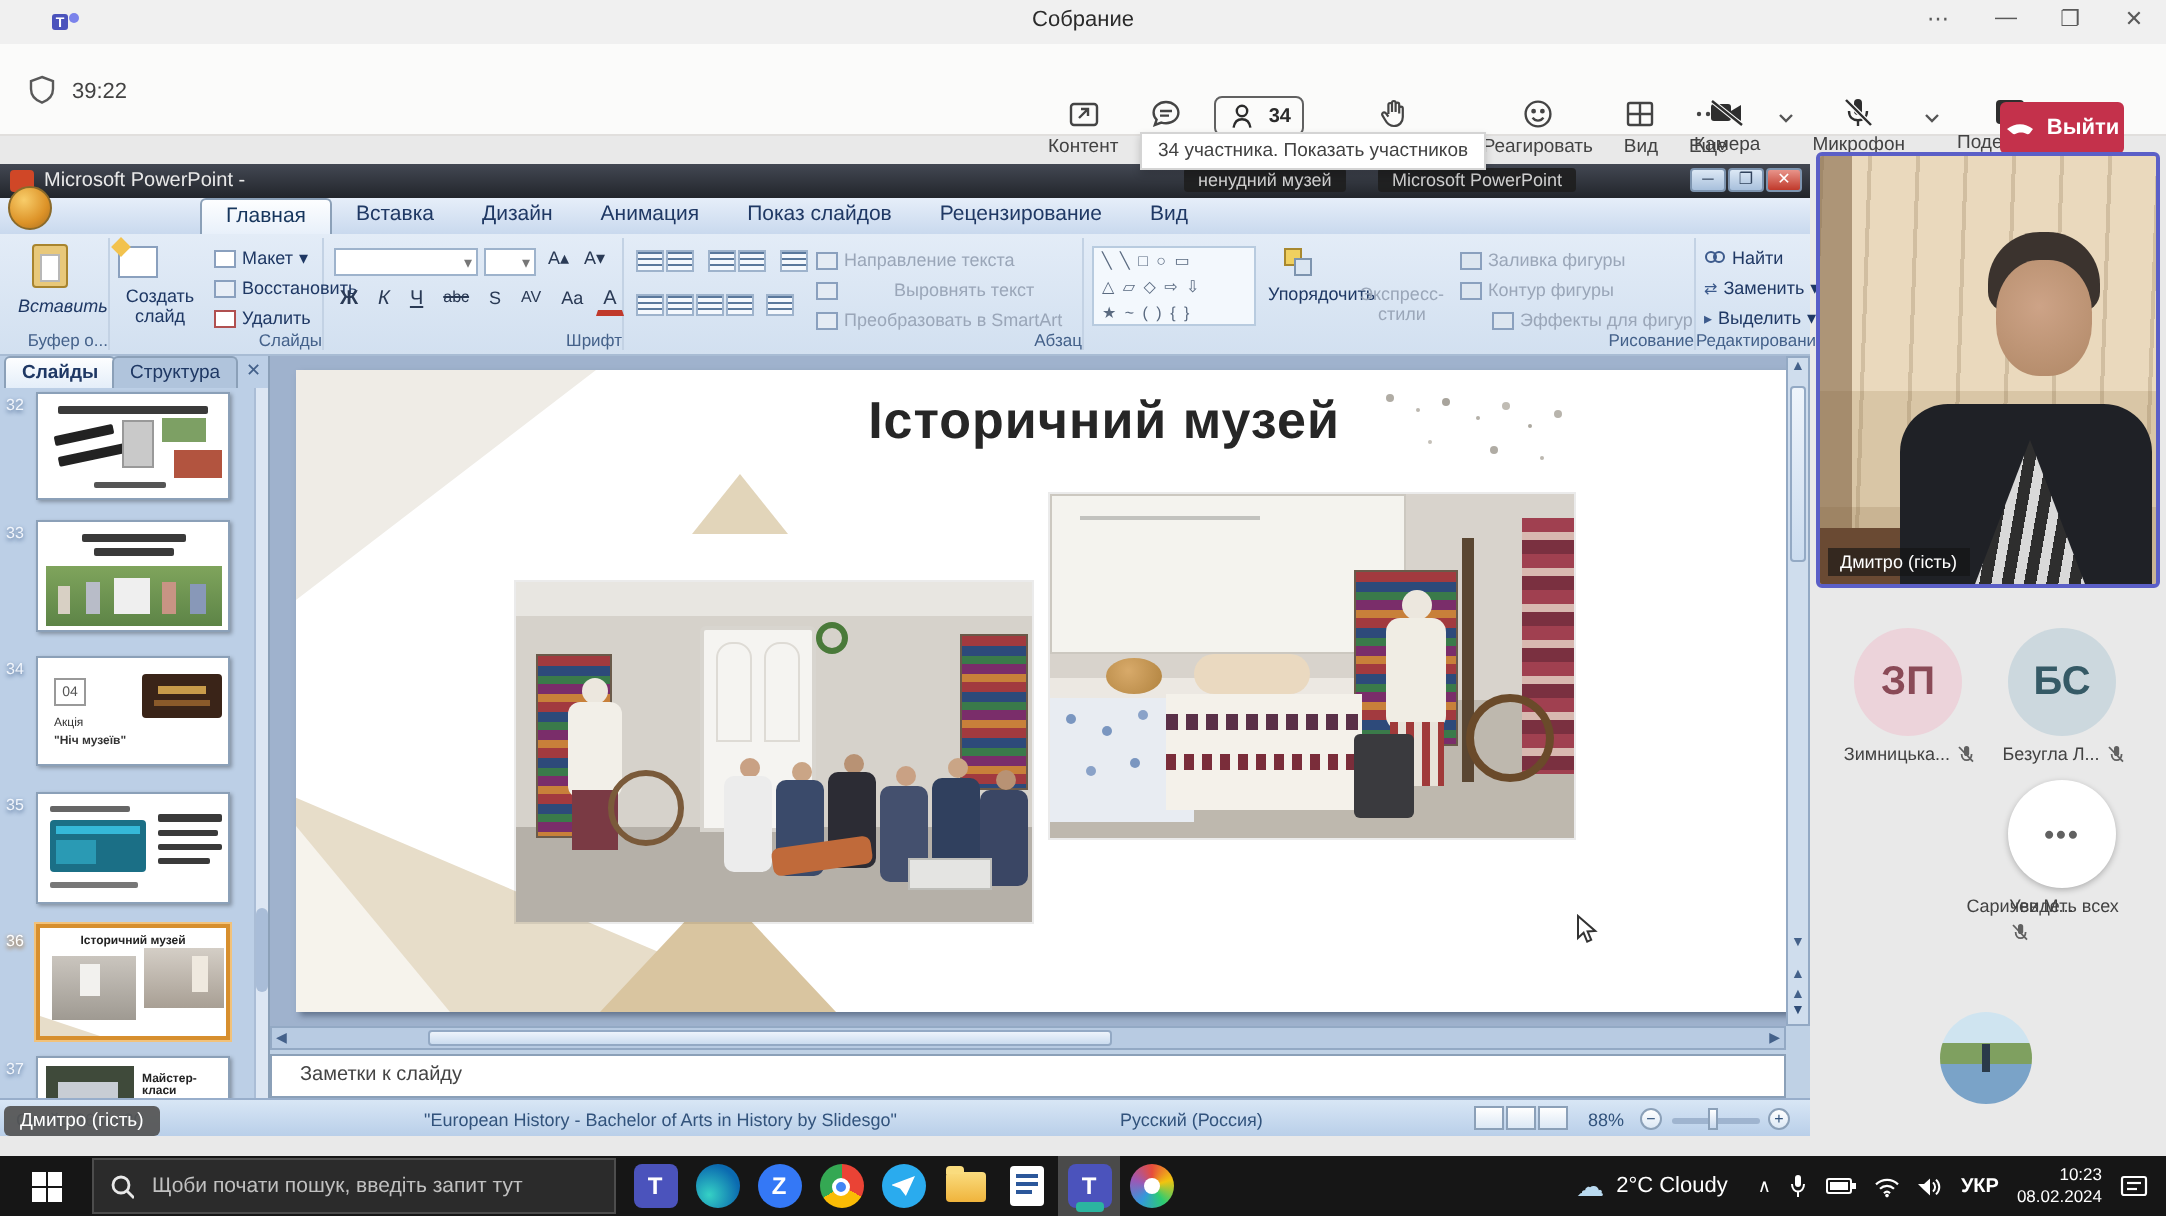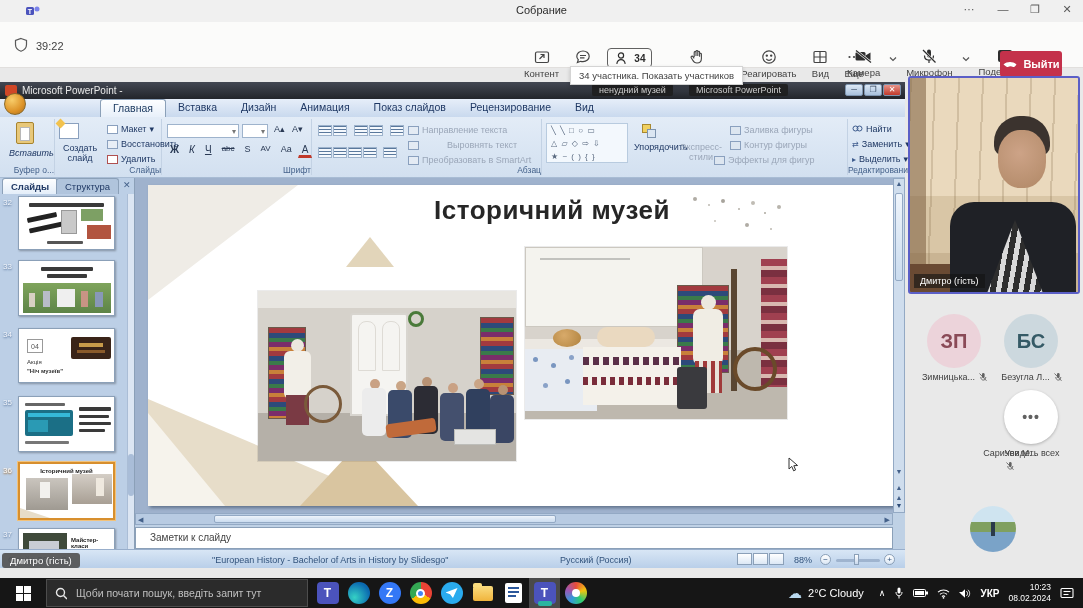--- a/index.html
+++ b/index.html
@@ -326,24 +326,25 @@
         <div class="abs rsmall" style="left:92px;top:24px;width:40px;white-space:normal;text-align:center;line-height:1.1;">Упорядочить</div>
         <div class="abs rsmall rgray" style="left:136px;top:24px;width:46px;white-space:normal;text-align:center;line-height:1.1;">Экспресс-стили</div>
         <div class="abs rsmall rgray" style="left:188px;top:6px;">
             <span class="mini-ico" style="background:#dde6f0"></span>
             <span>Заливка фигуры</span>
           </div>
         <div class="abs rsmall rgray" style="left:188px;top:21px;">
             <span class="mini-ico" style="background:#dde6f0"></span>
             <span>Контур фигуры</span>
           </div>
-        <div class="abs rsmall rgray" style="left:172px;top:36px;">
+        <div class="abs rsmall rgray" style="left:204px;top:36px;">
             <span class="mini-ico" style="background:#dde6f0"></span>
             <span>Эффекты для фигур</span>
           </div>
+        <div class="grp-label">Рисование</div>
       </div>
 
       <div class="grp" style="left:848px;width:55px;border-right:none;">
         <div class="abs rsmall" style="left:4px;top:5px;">
             <svg width="11" height="9">
               <circle cx="3.5" cy="3.5" r="2.5" fill="none" stroke="#3c5a8c"></circle>
               <circle cx="7.5" cy="3.5" r="2.5" fill="none" stroke="#3c5a8c"></circle>
             </svg>
             <span>Найти</span>
           </div>

